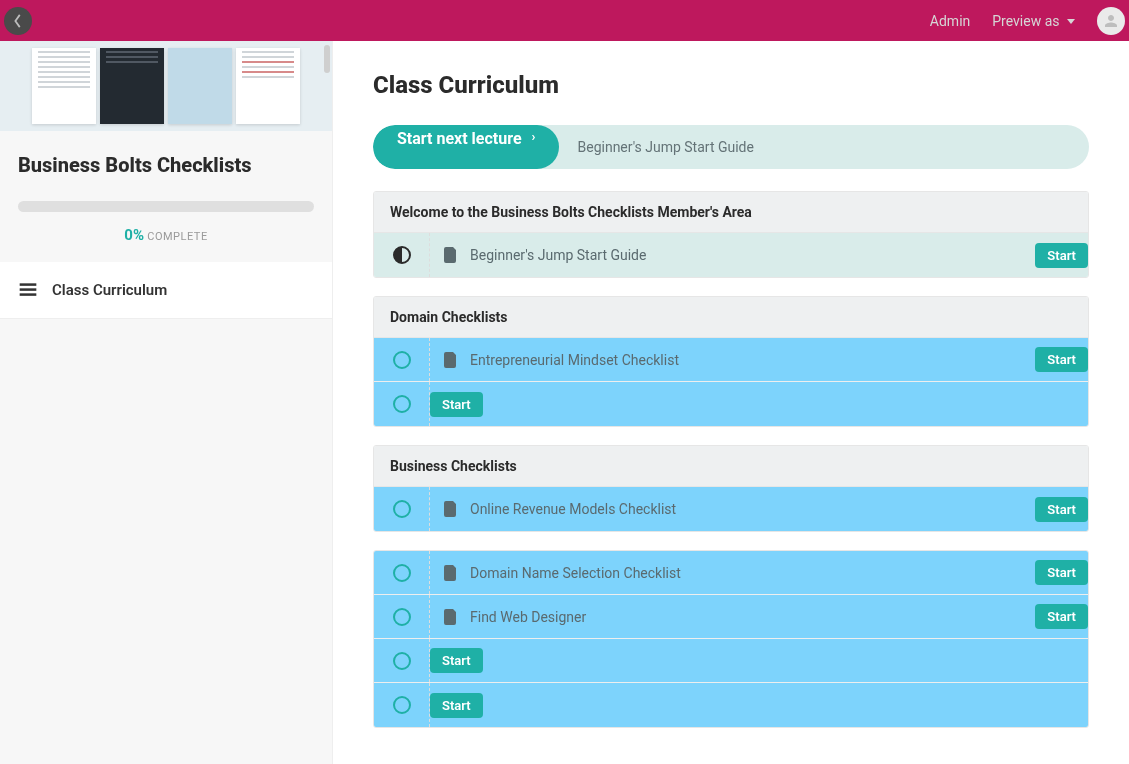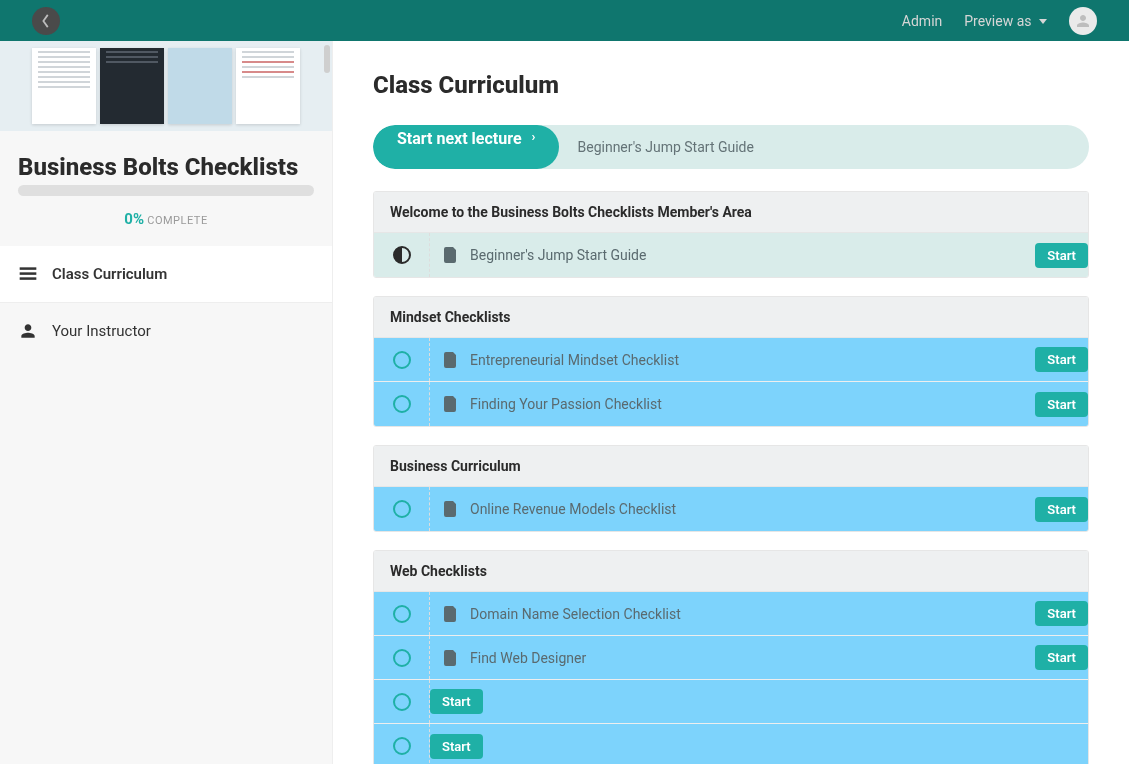--- a/index.html
+++ b/index.html
@@ -1,19 +1,19 @@
 <!DOCTYPE html>
 <html><head>
 <meta charset="utf-8">
 <style>
 * { box-sizing: border-box; margin: 0; padding: 0; }
 body { font-family: -apple-system, BlinkMacSystemFont, "Segoe UI", Roboto, "Helvetica Neue", Arial, sans-serif; background: #fff; color: #2b2b2b; width: 1129px; height: 764px; overflow: hidden; }
 
 
-.topbar { background: #0f766e; height: 41px; display: flex; align-items: center; padding: 0 32px; }
+.topbar { background: #be185d; height: 41px; display: flex; align-items: center; padding: 0 4px; }
 .back-btn { width: 28px; height: 28px; border-radius: 50%; background: #4a4a4a; display: flex; align-items: center; justify-content: center; cursor: pointer; }
 .back-btn svg { width: 10px; height: 14px; fill: #bdbdbd; }
 .topbar-spacer { flex: 1; }
 .topbar-link { color: #d6d6d6; font-size: 14px; margin-right: 22px; cursor: pointer; }
 .topbar-link .caret { display: inline-block; margin-left: 4px; width: 0; height: 0; border-left: 4px solid transparent; border-right: 4px solid transparent; border-top: 5px solid #d6d6d6; vertical-align: middle; }
 .avatar { width: 28px; height: 28px; border-radius: 50%; background: #eaeaea; display: flex; align-items: center; justify-content: center; cursor: pointer; }
 .avatar svg { width: 18px; height: 18px; fill: #bdbdbd; }
 
 
 .layout { display: flex; height: calc(764px - 41px); }
@@ -24,21 +24,21 @@
 .course-img { height: 90px; background: #e6eef2; display: flex; align-items: center; justify-content: center; gap: 4px; padding: 8px 30px; position: relative; }
 .doc-thumb { background: #fff; width: 64px; height: 76px; box-shadow: 0 1px 3px rgba(0,0,0,0.15); position: relative; overflow: hidden; }
 .doc-thumb .line { height: 2px; background: #d0d5d9; margin: 3px 6px; }
 .doc-thumb.dark { background: #232a31; }
 .doc-thumb.dark .line { background: #505862; }
 .doc-thumb.map { background: #c0dae8; }
 .doc-thumb .red { background: #d78a8a; }
 .scroll-hint { position: absolute; right: 2px; top: 4px; width: 6px; height: 28px; background: #cfcfcf; border-radius: 3px; }
 
 .course-title-block { padding: 22px 18px 18px 18px; background: #f7f7f7; }
-.course-title { font-size: 24px; font-weight: 800; color: #2b2b2b; margin-bottom: 4px; }
+.course-title { font-size: 20px; font-weight: 800; color: #2b2b2b; margin-bottom: 24px; }
 .progress-bar { height: 11px; background: #dfdfdf; border-radius: 6px; margin-bottom: 14px; }
 .progress-text { text-align: center; font-size: 13px; color: #9a9a9a; }
 .progress-text .pct { color: #1fb0a6; font-weight: 700; font-size: 15px; }
 .progress-text .lbl { letter-spacing: 0.5px; font-size: 11px; }
 
 .nav-item { padding: 18px 18px; background: #fff; border-bottom: 1px solid #eee; display: flex; align-items: center; gap: 14px; cursor: pointer; font-size: 15px; color: #333; }
 .nav-item.plain { background: transparent; border-bottom: none; }
 .nav-item svg { width: 20px; height: 20px; fill: #333; flex-shrink: 0; }
 .nav-item.active { font-weight: 600; }
 
@@ -126,26 +126,20 @@
     </div>
 
     <div class="nav-item active">
       <svg viewBox="0 0 24 24">
           <rect x="2" y="4" width="20" height="3"></rect>
           <rect x="2" y="10" width="20" height="3"></rect>
           <rect x="2" y="16" width="20" height="3"></rect>
         </svg>
       <span>Class Curriculum</span>
     </div>
-    <div class="nav-item plain">
-      <svg viewBox="0 0 24 24">
-          <path d="M12 12c2.2 0 4-1.8 4-4s-1.8-4-4-4-4 1.8-4 4 1.8 4 4 4zm0 2c-2.7 0-8 1.3-8 4v2h16v-2c0-2.7-5.3-4-8-4z"></path>
-        </svg>
-      <span>Your Instructor</span>
-    </div>
   </div>
 
   <div class="main">
     <div class="page-title">Class Curriculum</div>
 
     <div class="start-bar">
       <div class="start-btn">
         <span>Start next lecture</span>
         <span class="chev">›</span>
       </div>
@@ -164,69 +158,62 @@
                 <path d="M2 0h7l3 3v11a2 2 0 0 1-2 2H2a2 2 0 0 1-2-2V2a2 2 0 0 1 2-2zm1 6h8v1.5H3V6zm0 3h8v1.5H3V9zm0 3h5v1.5H3V12z"></path>
               </svg>
               <span>Beginner's Jump Start Guide</span>
             </div>
             <div class="lecture-action">
               <div class="mini-btn">Start</div>
             </div>
           </div>
         </div>
         <div class="section">
-          <div class="section-header">Mindset Checklists</div>
+          <div class="section-header">Domain Checklists</div>
           <div class="lecture-row">
             <div class="status-cell">
               <div class="status-circle"></div>
             </div>
             <div class="lecture-body">
               <svg viewBox="0 0 14 16">
                 <path d="M2 0h7l3 3v11a2 2 0 0 1-2 2H2a2 2 0 0 1-2-2V2a2 2 0 0 1 2-2zm1 6h8v1.5H3V6zm0 3h8v1.5H3V9zm0 3h5v1.5H3V12z"></path>
               </svg>
               <span>Entrepreneurial Mindset Checklist</span>
             </div>
             <div class="lecture-action">
               <div class="mini-btn">Start</div>
             </div>
           </div>
           <div class="lecture-row">
             <div class="status-cell">
               <div class="status-circle"></div>
             </div>
-            <div class="lecture-body">
-              <svg viewBox="0 0 14 16">
-                <path d="M2 0h7l3 3v11a2 2 0 0 1-2 2H2a2 2 0 0 1-2-2V2a2 2 0 0 1 2-2zm1 6h8v1.5H3V6zm0 3h8v1.5H3V9zm0 3h5v1.5H3V12z"></path>
-              </svg>
-              <span>Finding Your Passion Checklist</span>
-            </div>
-            <div class="lecture-action">
-              <div class="mini-btn">Start</div>
-            </div>
-          </div>
-        </div>
-        <div class="section">
-          <div class="section-header">Business Curriculum</div>
+            <div class="lecture-action">
+              <div class="mini-btn">Start</div>
+            </div>
+          </div>
+        </div>
+        <div class="section">
+          <div class="section-header">Business Checklists</div>
           <div class="lecture-row">
             <div class="status-cell">
               <div class="status-circle"></div>
             </div>
             <div class="lecture-body">
               <svg viewBox="0 0 14 16">
                 <path d="M2 0h7l3 3v11a2 2 0 0 1-2 2H2a2 2 0 0 1-2-2V2a2 2 0 0 1 2-2zm1 6h8v1.5H3V6zm0 3h8v1.5H3V9zm0 3h5v1.5H3V12z"></path>
               </svg>
               <span>Online Revenue Models Checklist</span>
             </div>
             <div class="lecture-action">
               <div class="mini-btn">Start</div>
             </div>
           </div>
         </div>
         <div class="section">
-          <div class="section-header">Web Checklists</div>
           <div class="lecture-row">
             <div class="status-cell">
               <div class="status-circle"></div>
             </div>
             <div class="lecture-body">
               <svg viewBox="0 0 14 16">
                 <path d="M2 0h7l3 3v11a2 2 0 0 1-2 2H2a2 2 0 0 1-2-2V2a2 2 0 0 1 2-2zm1 6h8v1.5H3V6zm0 3h8v1.5H3V9zm0 3h5v1.5H3V12z"></path>
               </svg>
               <span>Domain Name Selection Checklist</span>
             </div>

